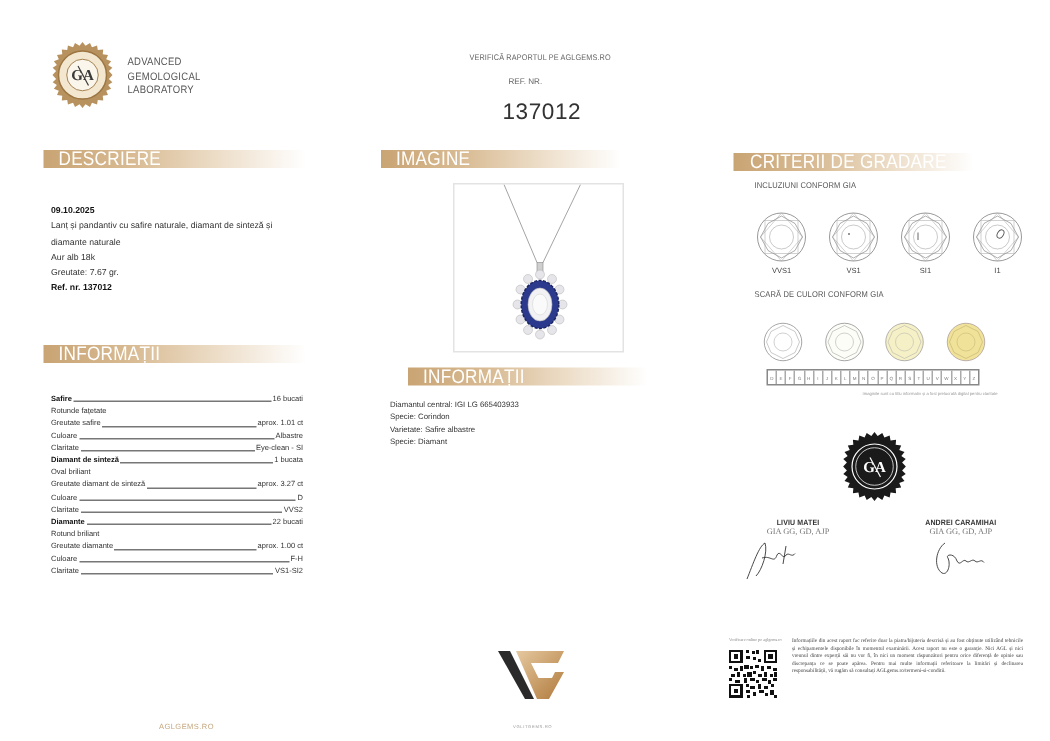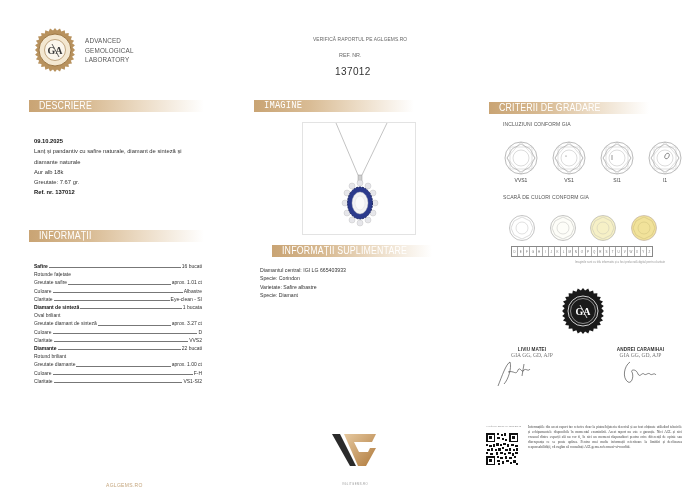--- a/index.html
+++ b/index.html
@@ -5,24 +5,24 @@
     * { margin: 0; padding: 0; box-sizing: border-box; }
     html, body { width: 700px; height: 494px; background: #ffffff; overflow: hidden; }
     body { position: relative; font-family: "Liberation Sans", sans-serif; color: #222; }
     .abs { position: absolute; }
 
     
     .logo-seal { left: 33px; top: 28px; width: 44px; height: 44px; }
     .lab-name { left: 85px; top: 36px; font-size: 7.2px; line-height: 9.5px; color: #555; letter-spacing: 0.2px; font-family: "Liberation Sans", sans-serif; transform: scaleX(0.88); transform-origin: left; }
     .verify { left: 313px; top: 36px; font-size: 5.4px; color: #666; letter-spacing: 0.1px; transform: scaleX(0.9); transform-origin: left; }
     .refnr-label { left: 339px; top: 52px; font-size: 5.4px; color: #666; }
-    .refnr-value { left: 335px; top: 66px; font-size: 10px; color: #333; letter-spacing: 0.4px; }
-
-    
-    .banner { height: 12px; background: linear-gradient(90deg, #c9a474 0%, #d9bc95 35%, #ecdcc6 65%, rgba(255,255,255,0) 100%); color: #fff; font-size: 10px; line-height: 12px; padding-left: 10px; letter-spacing: 0.2px; transform-origin: left; }
+    .refnr-value { left: 335px; top: 66px; font-size: 15px; color: #333; letter-spacing: 0.4px; }
+
+    
+    .banner { height: 12px; background: linear-gradient(90deg, #c9a474 0%, #d9bc95 35%, #ecdcc6 65%, rgba(255,255,255,0) 100%); color: #fff; font-size: 13px; line-height: 12px; padding-left: 10px; letter-spacing: 0.2px; transform-origin: left; }
     .banner span { display: inline-block; transform: scaleX(0.88); transform-origin: left; }
 
     
     .desc { left: 34px; top: 136px; width: 200px; font-size: 5.8px; line-height: 10.3px; color: #333; }
     .desc .bold { font-weight: bold; color: #111; }
 
     
     .info { left: 34px; top: 262px; width: 168px; font-size: 5px; line-height: 8.2px; color: #333; }
     .info .row { display: flex; align-items: flex-end; white-space: nowrap; }
     .info .row .lbl { flex: 0 0 auto; }
@@ -161,21 +161,21 @@
     </div>
   <div class="row">
       <span class="lbl">Claritate</span>
       <span class="dots"></span>
       <span class="val">VS1-SI2</span>
     </div>
 </div>
 
 <div class="abs footer-url">AGLGEMS.RO</div>
 
-<div class="abs banner" style="left:254px; top:100px; width:160px;font-family:Liberation Mono, monospace;">
+<div class="abs banner" style="left:254px; top:100px; width:160px;">
   <span>IMAGINE</span>
 </div>
 
 <div class="abs photo-frame">
   <svg width="114" height="113" viewBox="0 0 114 113">
     <path d="M33,0 L55,52" stroke="#9a9a9a" stroke-width="0.6" fill="none"></path>
     <path d="M84,0 L59,52" stroke="#9a9a9a" stroke-width="0.6" fill="none"></path>
     <rect x="55" y="52" width="4" height="8" fill="#cfcfcf" stroke="#888" stroke-width="0.4"></rect>
     <g transform="translate(57,80)">
       <g fill="#e6e6ea" stroke="#aaa" stroke-width="0.3">
@@ -218,21 +218,21 @@
         <stop offset="0" stop-color="#e6c9a0"></stop>
         <stop offset="1" stop-color="#b07a3c"></stop>
       </linearGradient>
     </defs>
     <polygon points="0,2 8,2 24,34 18,34" fill="#2a2a2a"></polygon>
     <polygon points="12,2 44,2 40,10 22,10 27,20 36,20 38,16 44,16 34,34 26,34" fill="url(#vgGold)"></polygon>
   </svg>
 </div>
 <div class="abs vg-caption">VGLITGEMS.RO</div>
 
-<div class="abs banner" style="left:489px; top:102px; width:160px;">
+<div class="abs banner" style="left:489px; top:102px; width:160px;text-align:center;">
   <span>CRITERII DE GRADARE</span>
 </div>
 
 <div class="abs crit-sub" style="left:503px; top:121px;">INCLUZIUNI CONFORM GIA</div>
 
 <div class="abs" style="left:503px; top:140px; width:180px; height:55px; display:flex; justify-content:space-between;">
   <div class="incl-item">
     <svg width="36" height="36" viewBox="0 0 36 36">
       <circle cx="18" cy="18" r="16" fill="none" stroke="#777" stroke-width="0.5"></circle>
       <polygon points="18,4 27,9 32,18 27,27 18,32 9,27 4,18 9,9" fill="none" stroke="#777" stroke-width="0.4"></polygon>

